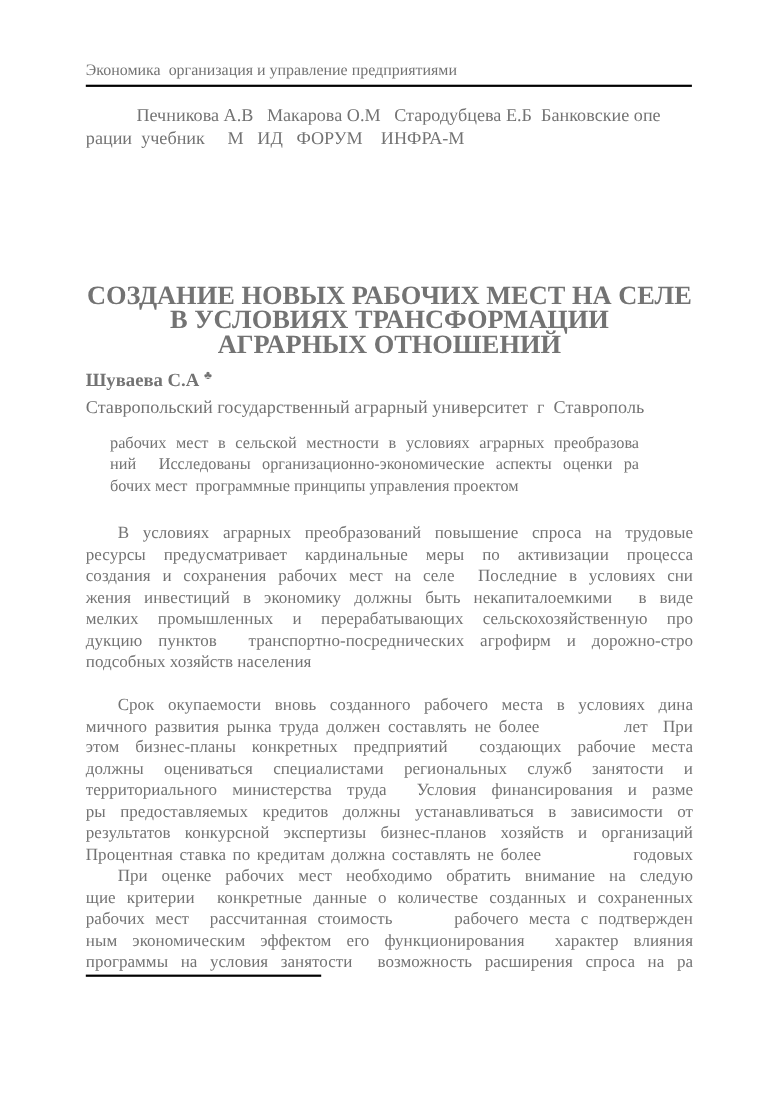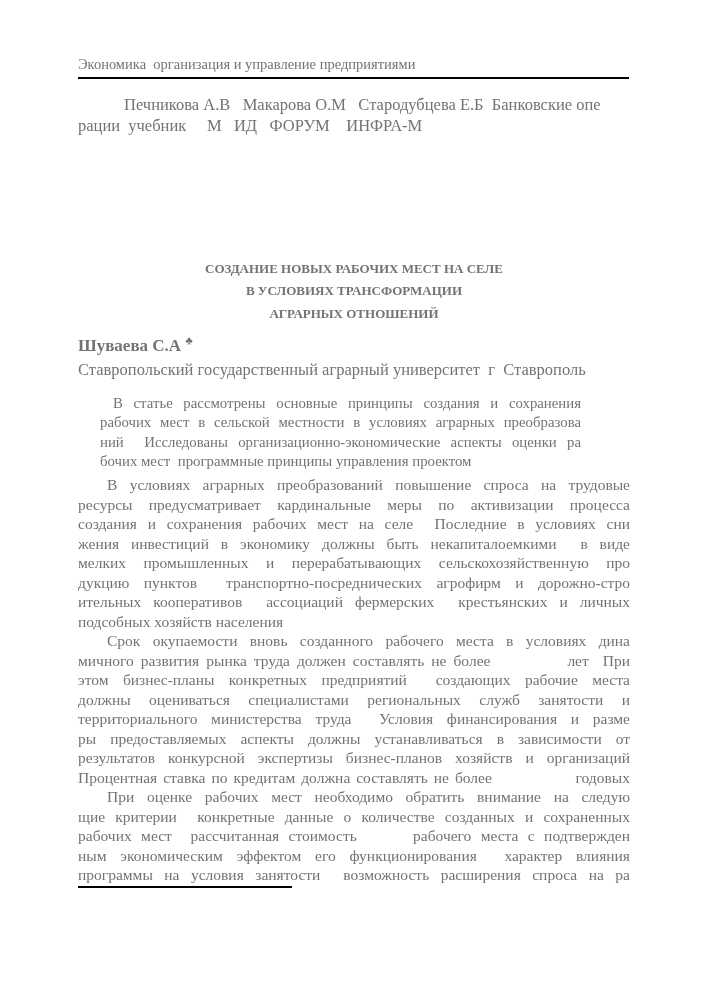--- a/index.html
+++ b/index.html
@@ -22,21 +22,21 @@
     left:78px;top:77px;width:551px;height:2px;background:#000;
   }
   .reference{
     left:78px;top:95px;width:552px;
     font-size:16.5px;line-height:20.5px;
   }
   .ind-ref{text-indent:46px;}
   .title-block{
     left:78px;top:258px;width:552px;
     text-align:center;font-weight:bold;
-    font-size:13px;line-height:22.3px;
+    font-size:24px;line-height:22.3px;
   }
   .author-line{
     left:78px;top:336px;width:552px;
     text-align:left;font-weight:bold;font-size:17px;line-height:20px;
   }
   .author-line sup{font-size:11px;line-height:0;}
   .affiliation{
     left:78px;top:360px;width:552px;
     text-align:left;font-size:16.5px;line-height:20px;
   }
@@ -80,44 +80,42 @@
     <div class="ln">СОЗДАНИЕ НОВЫХ РАБОЧИХ МЕСТ НА СЕЛЕ</div>
     <div class="ln">В УСЛОВИЯХ ТРАНСФОРМАЦИИ</div>
     <div class="ln">АГРАРНЫХ ОТНОШЕНИЙ</div>
   </div>
 
   <div class="abs author-line"><span>Шуваева С.А </span><sup>♣</sup></div>
 
   <div class="abs affiliation ln">Ставропольский государственный аграрный университет&nbsp; г&nbsp; Ставрополь</div>
 
   <div class="abs abstract">
-    <div class="ln jl ind-abs">В статье рассмотрены основные принципы создания и сохранения</div>
     <div class="ln jl">рабочих мест в сельской местности в условиях аграрных преобразова</div>
     <div class="ln jl">ний&nbsp; Исследованы организационно-экономические аспекты оценки ра</div>
     <div class="ln">бочих мест&nbsp; программные принципы управления проектом</div>
   </div>
 
   <div class="abs bodytext p1">
     <div class="ln jl ind-par">В условиях аграрных преобразований повышение спроса на трудовые</div>
     <div class="ln jl">ресурсы предусматривает кардинальные меры по активизации процесса</div>
     <div class="ln jl">создания и сохранения рабочих мест на селе&nbsp; Последние в условиях сни</div>
     <div class="ln jl">жения инвестиций в экономику должны быть некапиталоемкими&nbsp; в виде</div>
     <div class="ln jl">мелких промышленных и перерабатывающих сельскохозяйственную про</div>
     <div class="ln jl">дукцию пунктов&nbsp; транспортно-посреднических агрофирм и дорожно-стро</div>
-    <div class="ln jl">ительных кооперативов&nbsp; ассоциаций фермерских&nbsp; крестьянских и личных</div>
     <div class="ln">подсобных хозяйств населения</div>
   </div>
 
   <div class="abs bodytext p2">
     <div class="ln jl ind-par">Срок окупаемости вновь созданного рабочего места в условиях дина</div>
     <div class="ln jl">мичного развития рынка труда должен составлять не более&nbsp;&nbsp;&nbsp;&nbsp;&nbsp;&nbsp;&nbsp;&nbsp;&nbsp;&nbsp; лет&nbsp; При</div>
     <div class="ln jl">этом бизнес-планы конкретных предприятий&nbsp; создающих рабочие места</div>
     <div class="ln jl">должны оцениваться специалистами региональных служб занятости и</div>
     <div class="ln jl">территориального министерства труда&nbsp; Условия финансирования и разме</div>
-    <div class="ln jl">ры предоставляемых аспекты должны устанавливаться в зависимости от</div>
+    <div class="ln jl">ры предоставляемых кредитов должны устанавливаться в зависимости от</div>
     <div class="ln jl">результатов конкурсной экспертизы бизнес-планов хозяйств и организаций</div>
     <div class="ln jl">Процентная ставка по кредитам должна составлять не более&nbsp;&nbsp;&nbsp;&nbsp;&nbsp;&nbsp;&nbsp;&nbsp;&nbsp;&nbsp;&nbsp;&nbsp;&nbsp; годовых</div>
   </div>
 
   <div class="abs bodytext p3">
     <div class="ln jl ind-par">При оценке рабочих мест необходимо обратить внимание на следую</div>
     <div class="ln jl">щие критерии&nbsp; конкретные данные о количестве созданных и сохраненных</div>
     <div class="ln jl">рабочих мест&nbsp; рассчитанная стоимость&nbsp;&nbsp;&nbsp;&nbsp;&nbsp; рабочего места с подтвержден</div>
     <div class="ln jl">ным экономическим эффектом его функционирования&nbsp; характер влияния</div>
     <div class="ln jl">программы на условия занятости&nbsp; возможность расширения спроса на ра</div>

